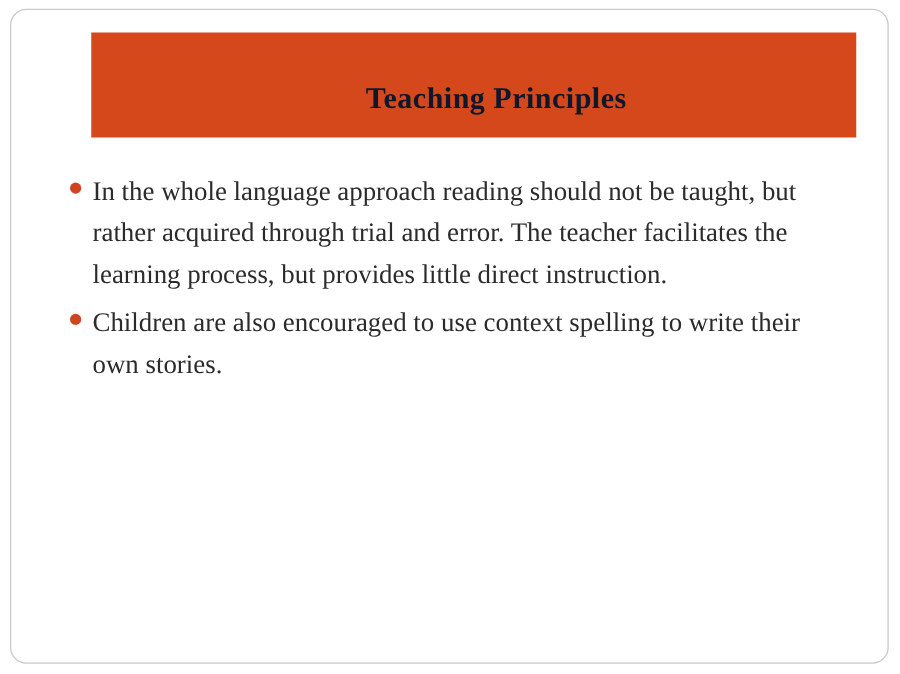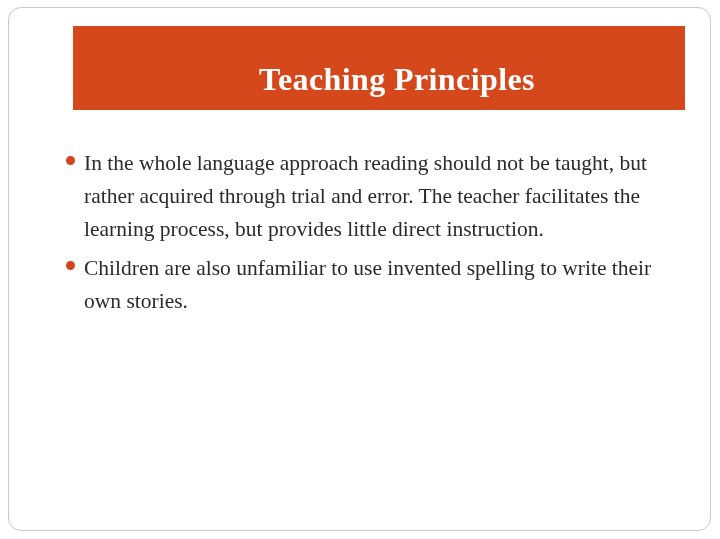--- a/index.html
+++ b/index.html
@@ -30,41 +30,41 @@
     top: 18px;
     width: 612px;
     height: 84px;
     background: #d4481b;
     display: flex;
     align-items: center;
     justify-content: center;
   }
 
   .title-text {
-    color: #ffffff;
+    color: #0f172a;
     font-family: "Liberation Serif", "DejaVu Serif", serif;
-    font-size: 32px;
+    font-size: 24px;
     font-weight: bold;
     letter-spacing: 0.4px;
     line-height: 1;
     padding-left: 36px;
     padding-top: 22px;
     white-space: nowrap;
   }
 
   .body-area {
     position: absolute;
     left: 34px;
     top: 124px;
     width: 640px;
   }
 
   .bullet-list {
     list-style: none;
-    margin: 15px;
+    margin: 5px;
     padding: 0;
   }
 
   .bullet-item {
     position: relative;
     padding-left: 26px;
     margin: 0 0 6px 0;
     color: #2b2b2b;
     font-family: "Liberation Serif", "DejaVu Serif", serif;
     font-size: 21.5px;
@@ -104,19 +104,19 @@
     <ul class="bullet-list">
 
       <li class="bullet-item item-1">
         <span class="bullet-marker"></span>
         <span class="bullet-text">In the whole language approach reading should not be taught, but rather acquired through trial and error. The teacher facilitates the learning process, but provides little direct instruction.</span>
       </li>
 
 
       <li class="bullet-item item-3">
         <span class="bullet-marker"></span>
-        <span class="bullet-text">Children are also unfamiliar to use invented spelling to write their own stories.</span>
+        <span class="bullet-text">Children are also encouraged to use context spelling to write their own stories.</span>
       </li>
 
     </ul>
   </div>
 
 </div>
 
 </body></html>

